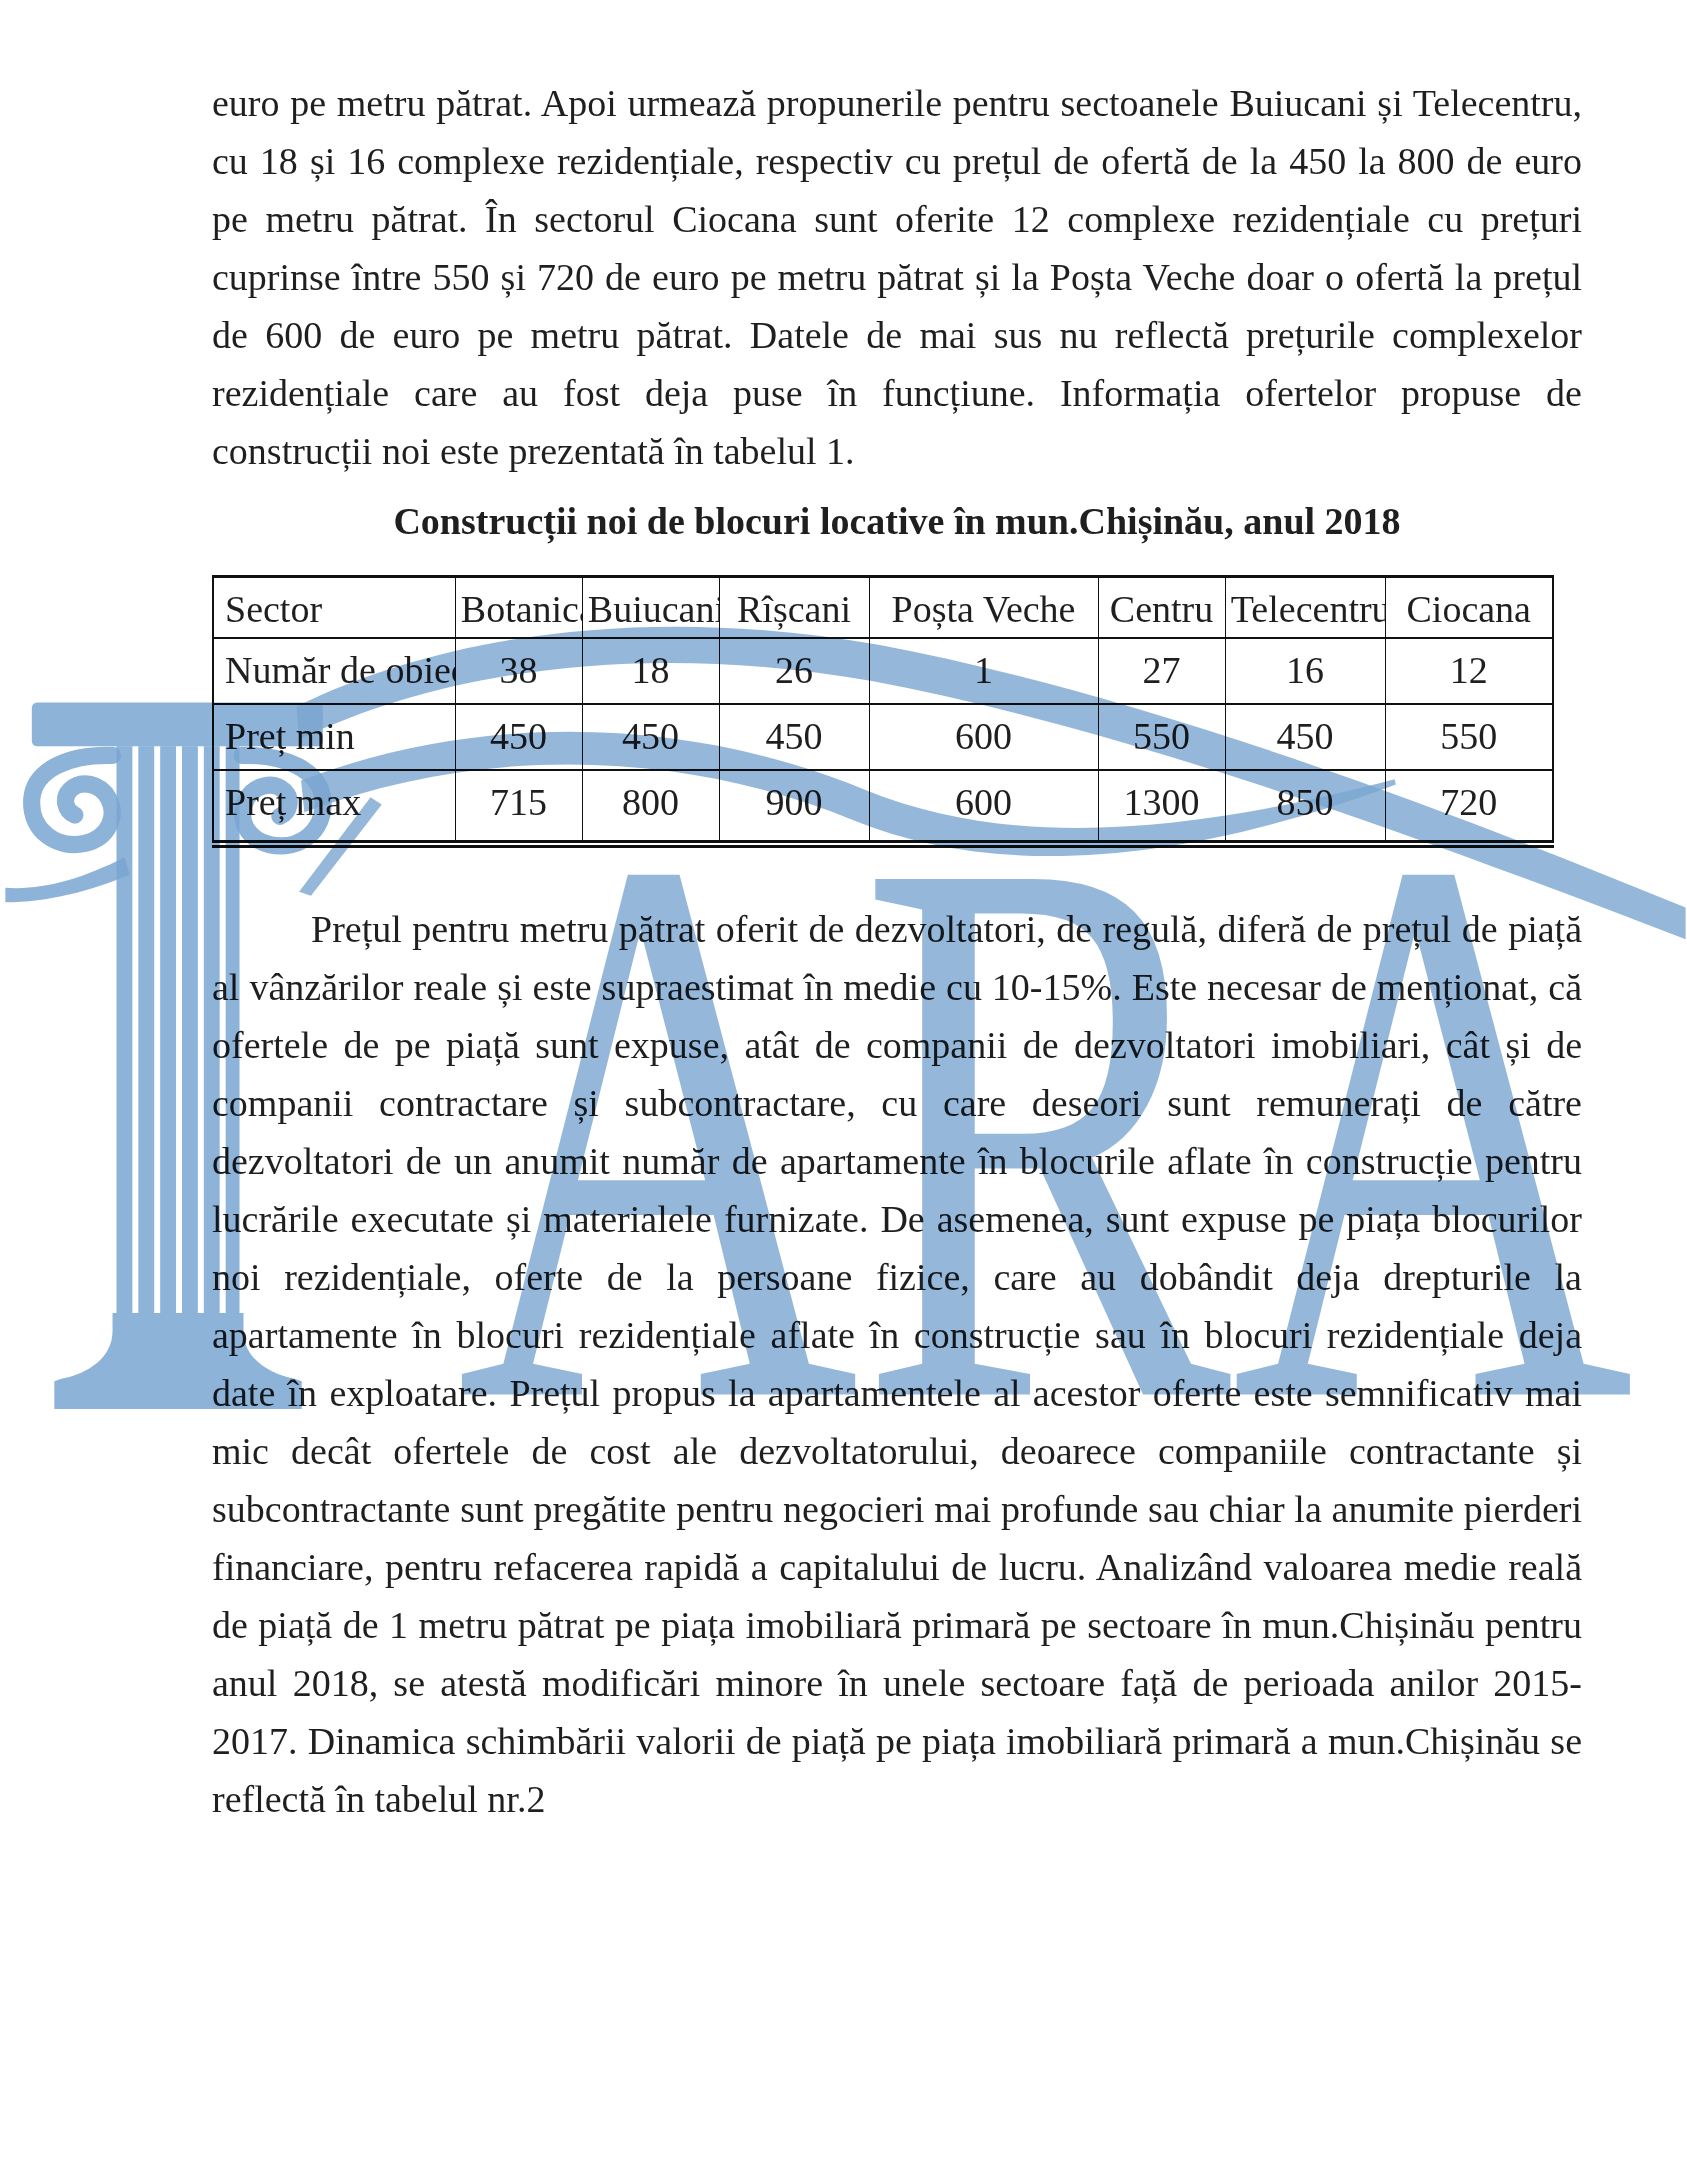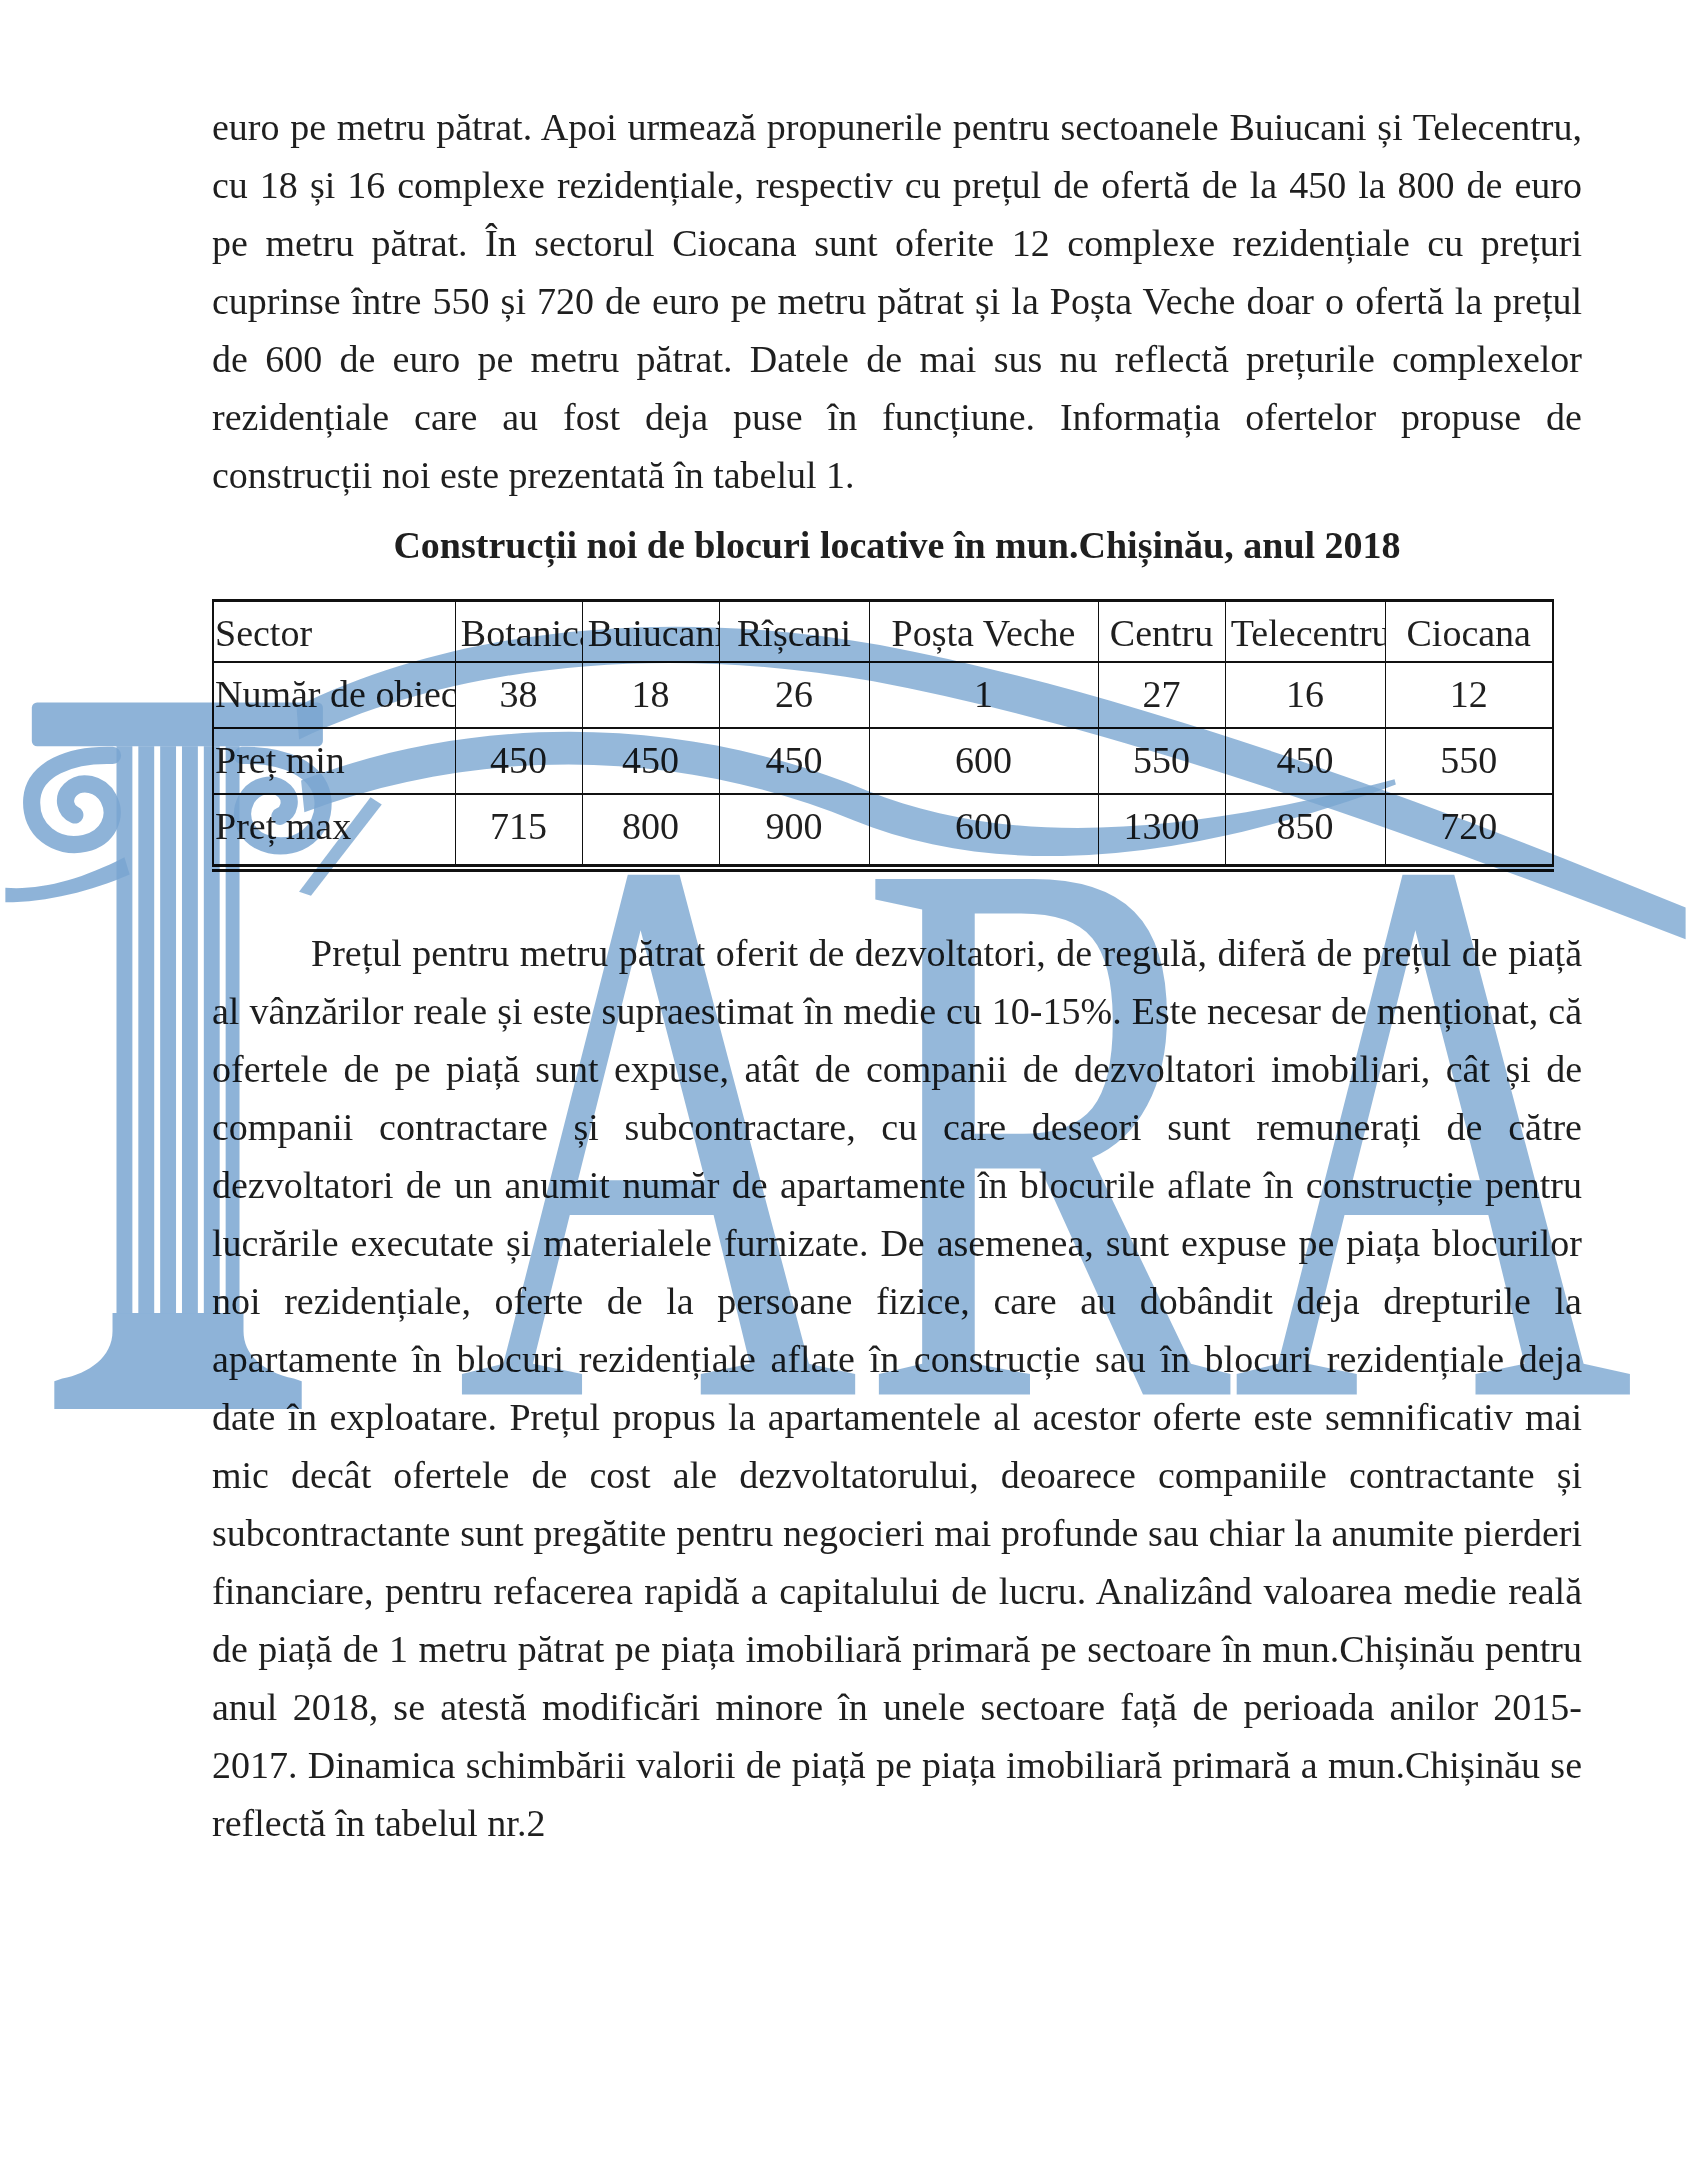--- a/index.html
+++ b/index.html
@@ -17,21 +17,21 @@
     left:212px;
     top:0;
     width:1370px;
   }
   .para{
     font-size:38px;
     line-height:58px;
     text-align:justify;
     margin:0;
   }
-  .p1{margin-top:98px;}
+  .p1{margin-top:74px;}
   .p2{margin-top:52px;text-indent:99px;}
   .table-label{
     font-size:38px;
     line-height:58px;
     text-align:right;
     margin:0;
   }
   .table-title{
     font-size:38px;
     line-height:58px;
@@ -56,21 +56,21 @@
     font-size:38px;
     font-weight:normal;
     vertical-align:top;
     padding:9.3px 5.3px 5.3px 5.3px;
     text-align:center;
     overflow:hidden;
     white-space:nowrap;
   }
   table.datatable th.leftcell, table.datatable td.leftcell{
     text-align:left;
-    padding-left:1px;
+    padding-left:11px;
   }
   tr.hdr-row{height:61px;}
   tr.row-a{height:66px;}
   tr.row-b{height:66px;}
   tr.row-c{height:74px;}
   .watermark{
     position:absolute;
     left:0;top:0;
     width:1687px;height:2183px;
     mix-blend-mode:multiply;

